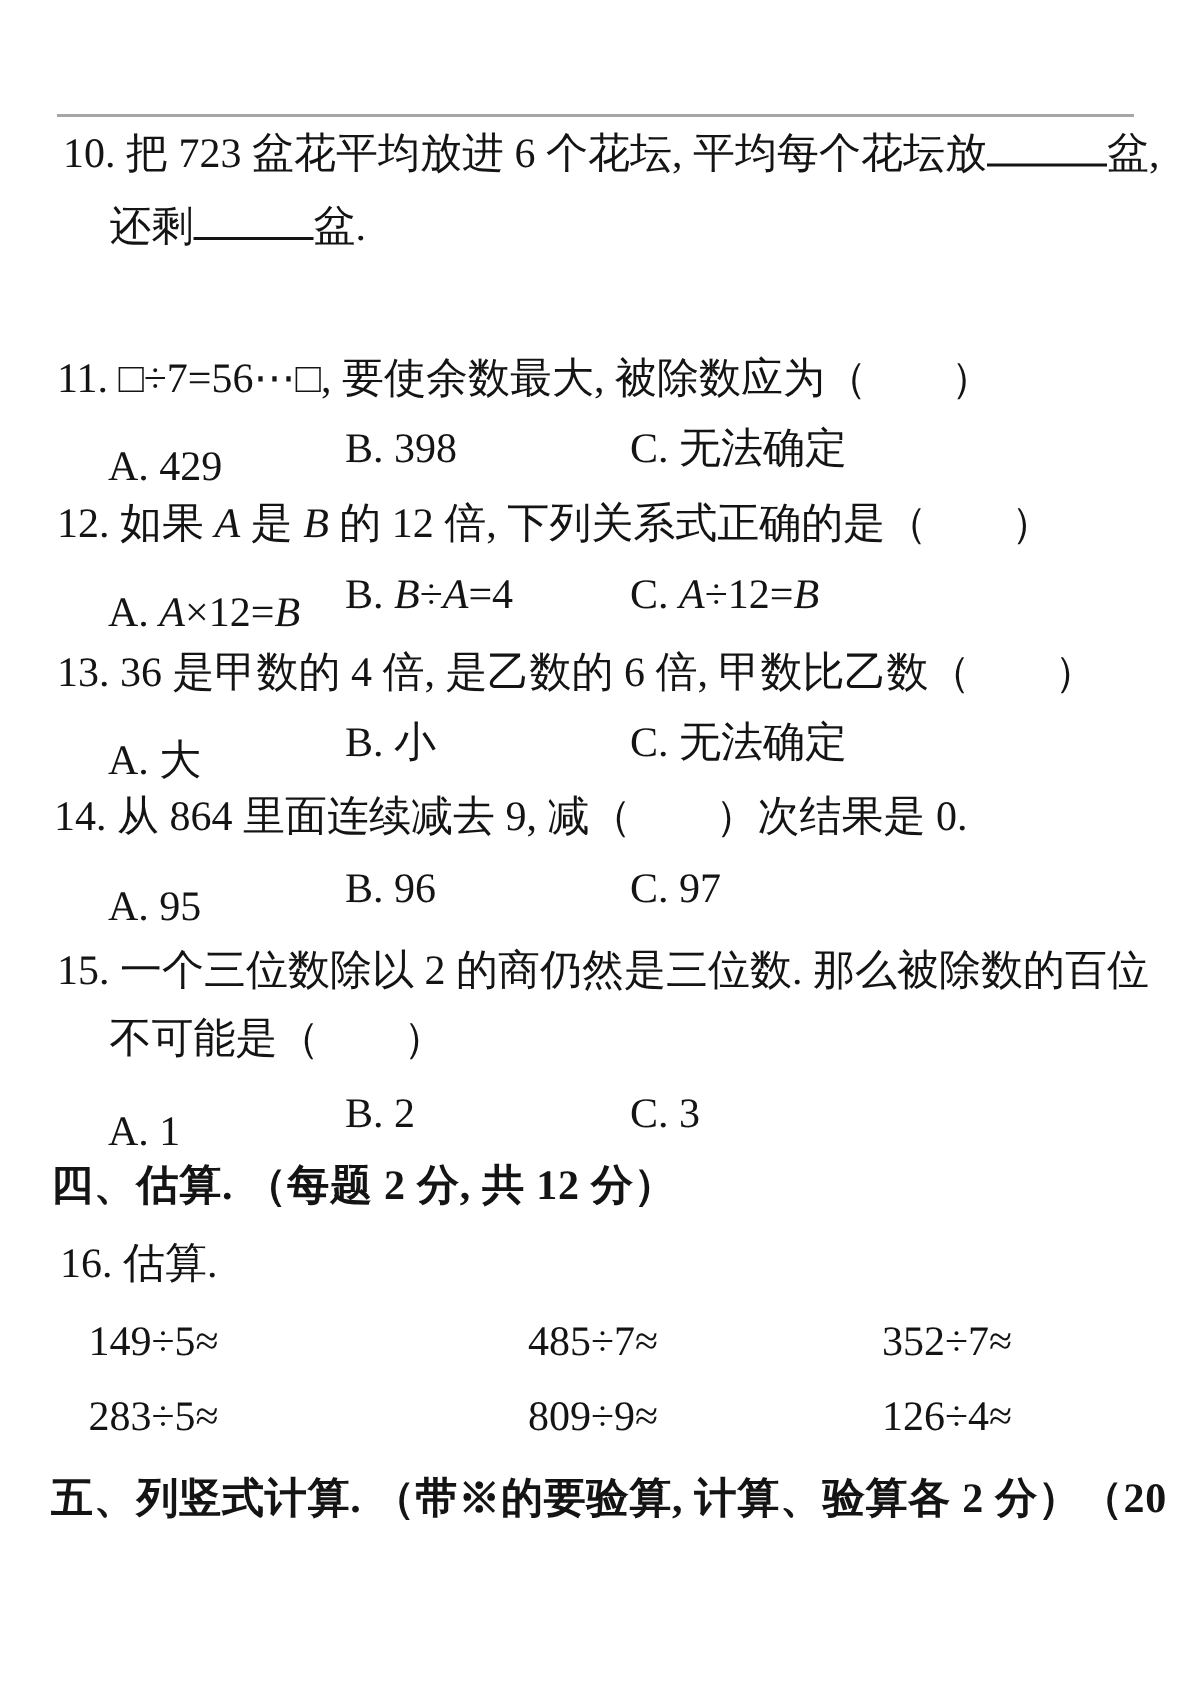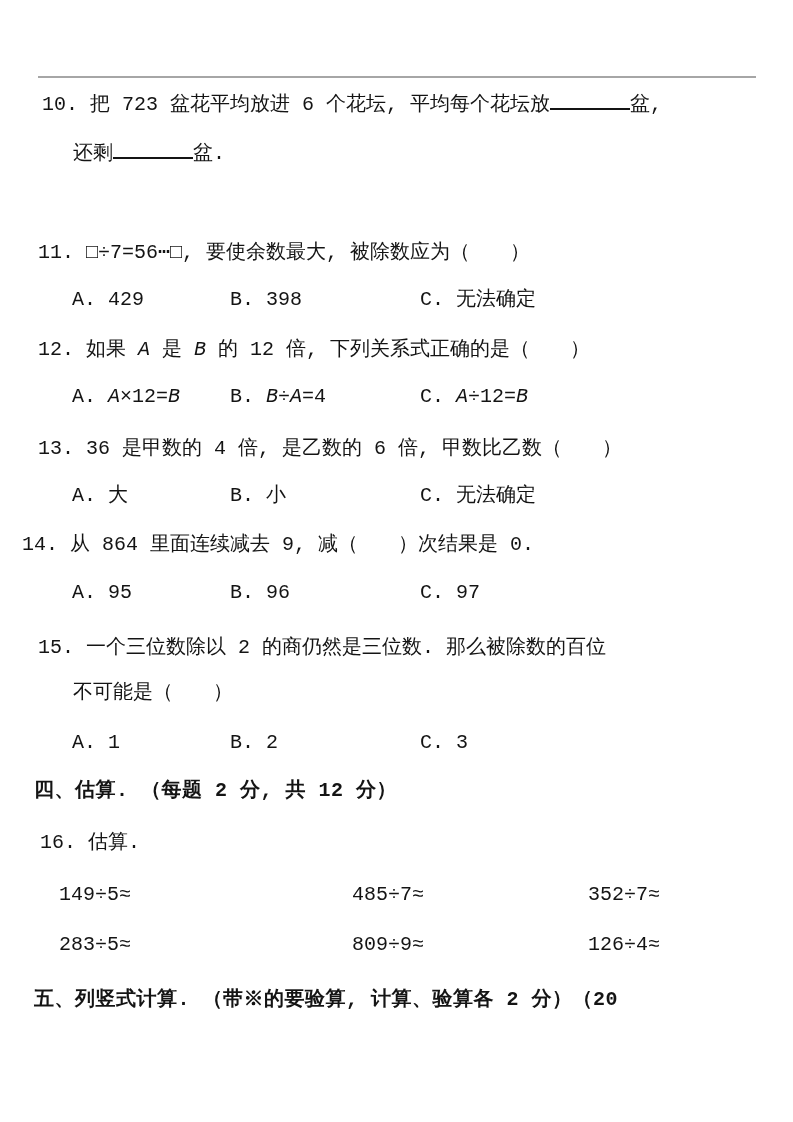--- a/index.html
+++ b/index.html
@@ -2,36 +2,36 @@
 <html><head>
 <meta charset="utf-8">
 <style>
   html, body { margin: 0; padding: 0; background: #ffffff; }
   .page {
     position: relative;
     width: 793px;
     height: 1122px;
     background: #ffffff;
     color: #141414;
-    font-family: Liberation Mono, monospace;
-    font-size: 20px;
+    font-family: Liberation Serif, serif;
+    font-size: 28px;
     line-height: 34px;
     overflow: hidden;
   }
   .rule {
     position: absolute;
     top: 76px; left: 38px;
     width: 718px; height: 2px;
     background: #a6a6a6;
   }
   .line { position: absolute; white-space: nowrap; }
   .hd { font-weight: 700; letter-spacing: 0.5px; }
   .optrow { position: absolute; left: 0; width: 100%; height: 34px; }
   .opt { position: absolute; white-space: nowrap; }
-  .o1 { left: 72px; }
+  .o1 { left: 72px; margin-top: 12px; }
   .o2 { left: 230px; }
   .o3 { left: 420px; }
   .e1 { left: 59px; }
   .e2 { left: 352px; }
   .e3 { left: 588px; }
   .blank {
     display: inline-block;
     width: 80px;
     height: 22px;
     border-bottom: 2px solid #141414;
@@ -68,21 +68,21 @@
   </div>
 
   <div class="line" style="top:432px; left:38px;">13. 36 是甲数的 4 倍, 是乙数的 6 倍, 甲数比乙数（　　）</div>
 
   <div class="optrow" style="top:479px;">
     <span class="opt o1">A. 大</span>
     <span class="opt o2">B. 小</span>
     <span class="opt o3">C. 无法确定</span>
   </div>
 
-  <div class="line" style="top:528px; left:22px;">14. 从 864 里面连续减去 9, 减（　　）次结果是 0.</div>
+  <div class="line" style="top:528px; left:36px;">14. 从 864 里面连续减去 9, 减（　　）次结果是 0.</div>
 
   <div class="optrow" style="top:576px;">
     <span class="opt o1">A. 95</span>
     <span class="opt o2">B. 96</span>
     <span class="opt o3">C. 97</span>
   </div>
 
   <div class="line" style="top:631px; left:38px;">15. 一个三位数除以 2 的商仍然是三位数. 那么被除数的百位</div>
   <div class="line" style="top:676px; left:73px;">不可能是（　　）</div>
 

